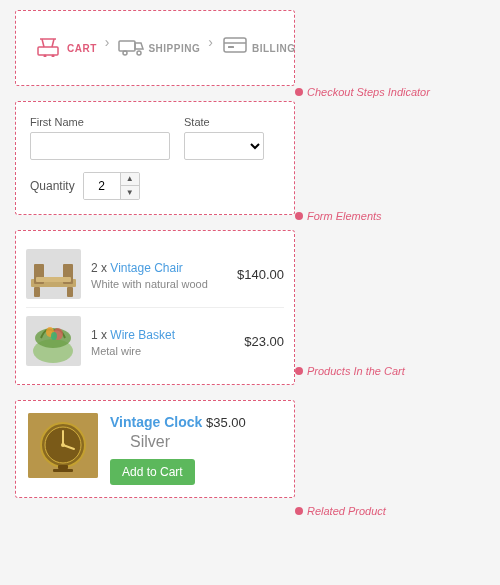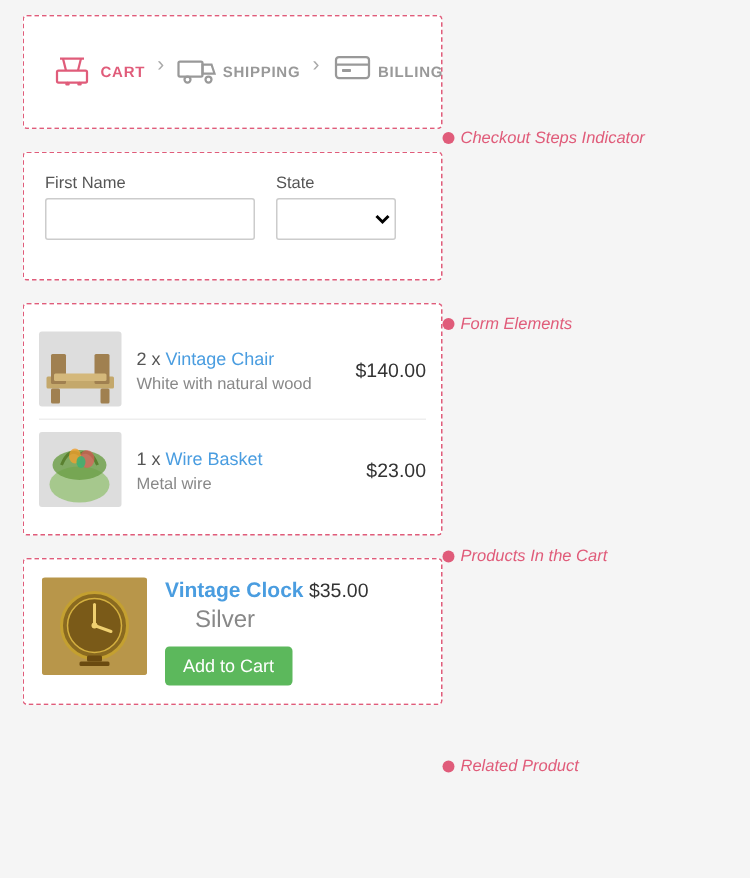--- a/index.html
+++ b/index.html
@@ -380,20 +380,30 @@
       </div>
       <div class="form-group state">
         <label>State</label>
         <select>
           <option value=""></option>
           <option value="CA">CA</option>
           <option value="NY">NY</option>
           <option value="TX">TX</option>
           <option value="FL">FL</option>
         </select>
+      </div>
+    </div>
+    <div class="quantity-row">
+      <label>Quantity</label>
+      <div class="quantity-spinner">
+        <input type="text" value="2" style="">
+        <div class="spinner-btns">
+          <button>▲</button>
+          <button>▼</button>
+        </div>
       </div>
     </div>
   </div>
 
   <div class="section products-section">
 
     <div class="product-item">
       <div class="product-thumb chair-img">
         <svg width="55" height="50" viewBox="0 0 55 50">
           <rect x="5" y="30" width="45" height="8" rx="1" fill="#c4a86b"></rect>

